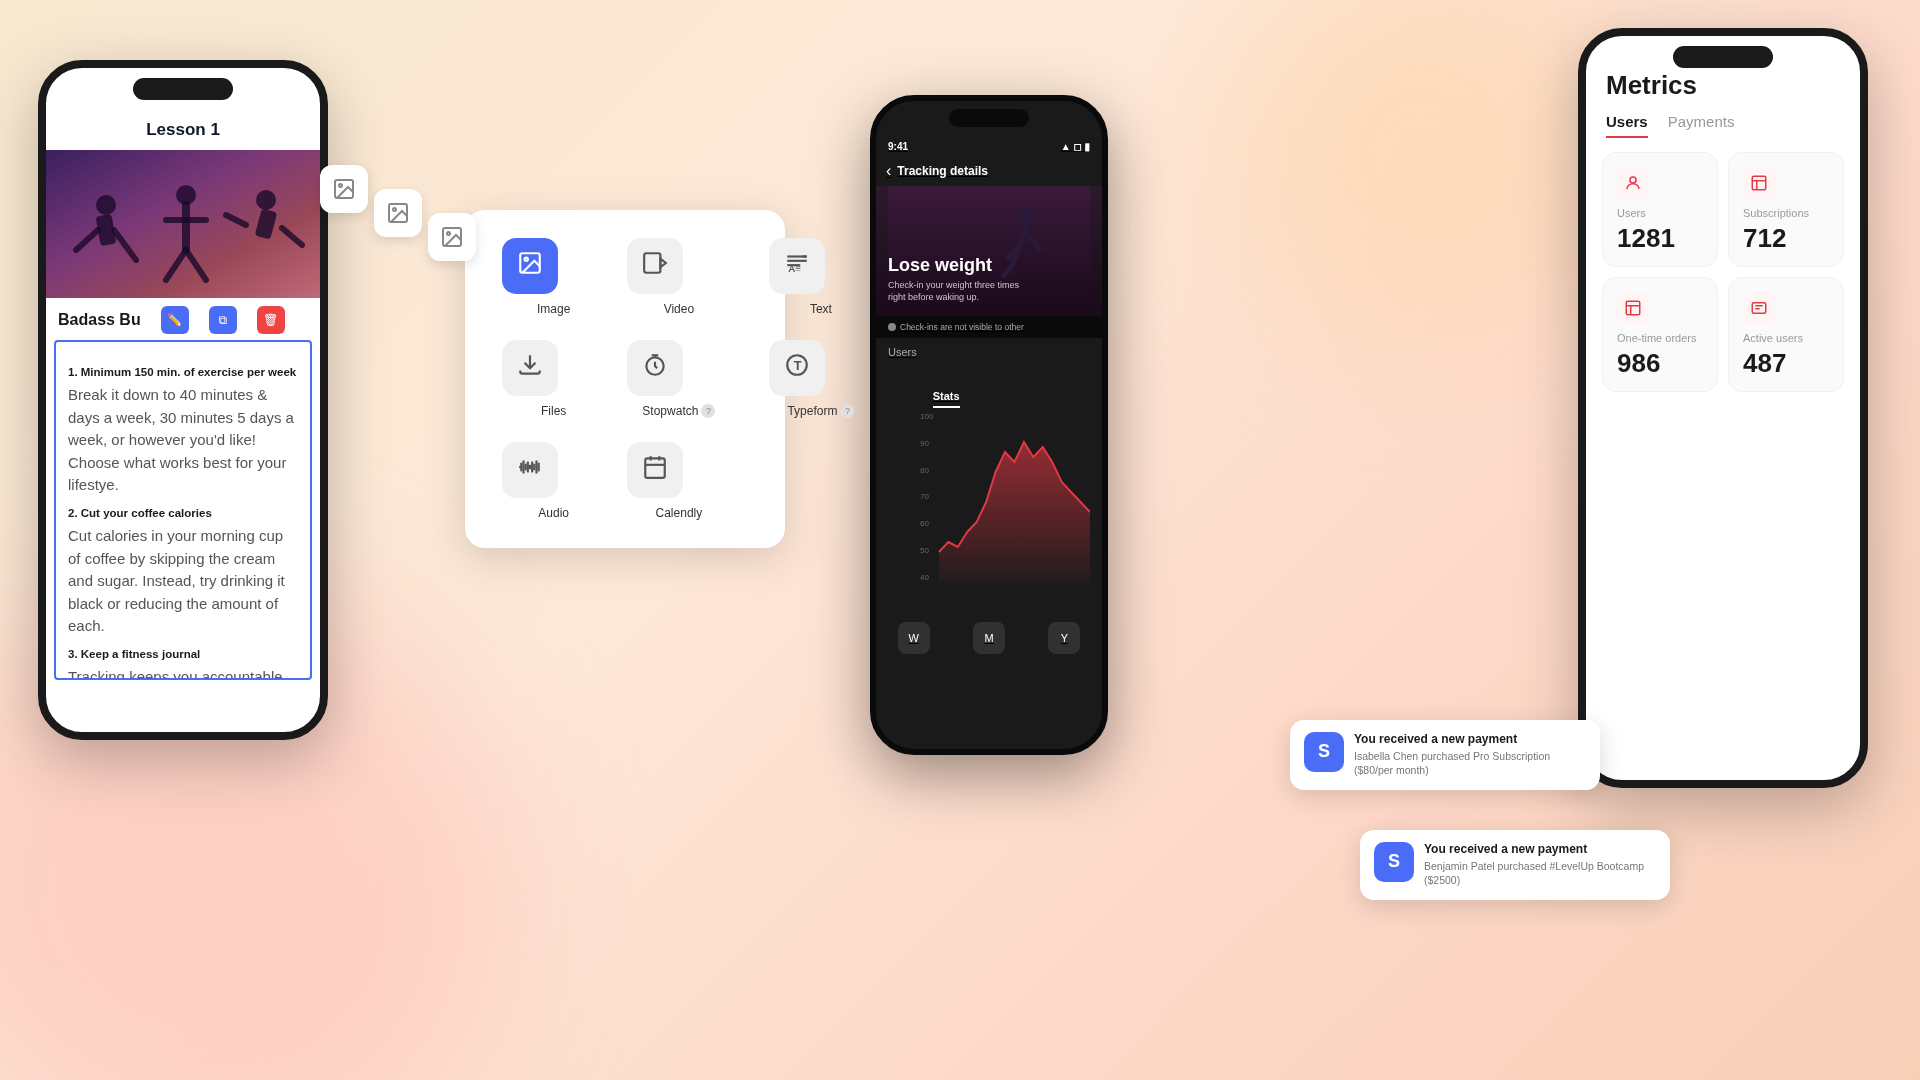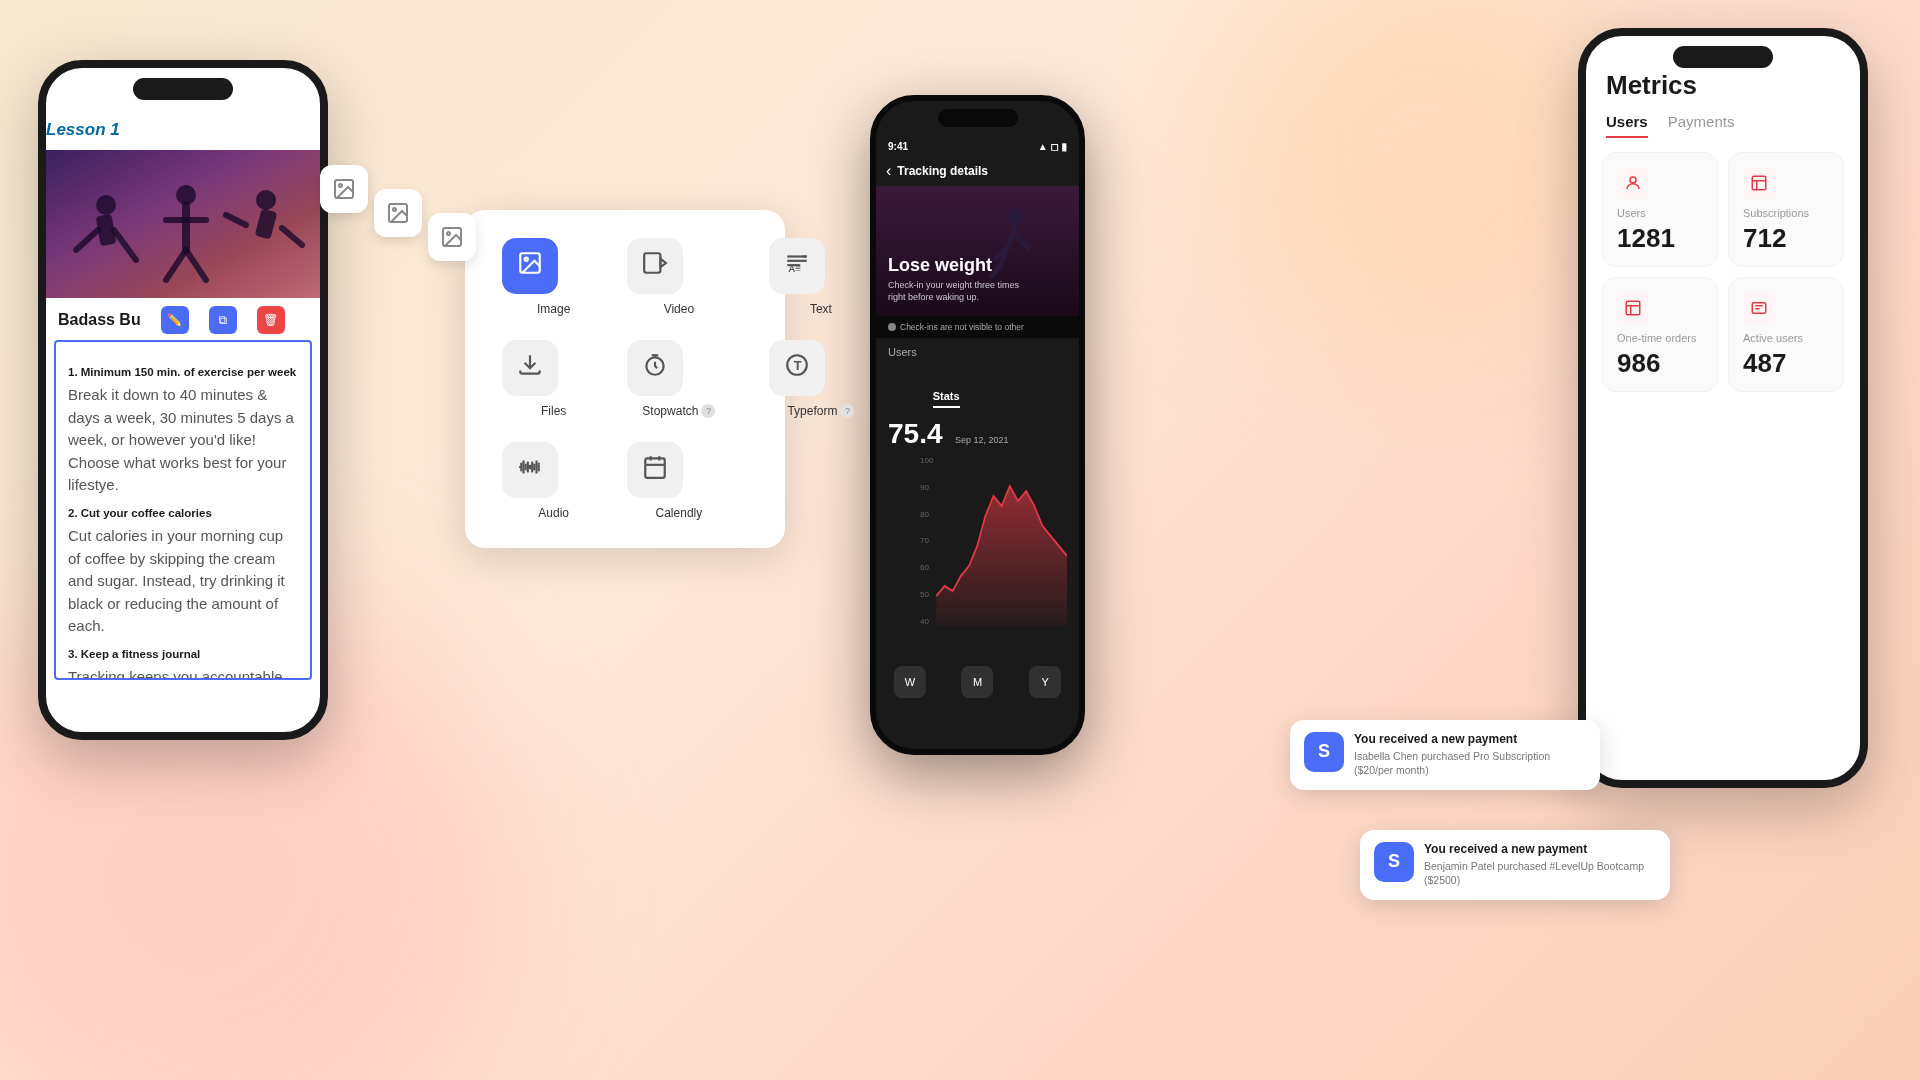--- a/index.html
+++ b/index.html
@@ -35,25 +35,25 @@
       background: #1a1a1a;
       border-radius: 12px;
       z-index: 10;
     }
     .left-phone-inner {
       padding: 44px 0 0 0;
       height: 100%;
       overflow: hidden;
     }
     .lesson-title {
+      text-align: center;
       font-size: 17px;
       font-weight: 600;
-      color: #0369a1;
+      color: #0f172a;
       padding: 8px 0 10px;
-      font-style: italic;
     }
     .lesson-image {
       width: 100%;
       height: 148px;
       background: linear-gradient(135deg, #2a2a4a 0%, #4a3a5a 40%, #6a4a5a 70%, #8a5a6a 100%);
       position: relative;
       overflow: hidden;
       display: flex;
       align-items: center;
       justify-content: center;
@@ -206,27 +206,28 @@
     }
     .fi-1 { left: 0; top: 0; }
     .fi-2 { left: 54px; top: 24px; }
     .fi-3 { left: 108px; top: 48px; }
 
     
     .center-phone {
       position: absolute;
       left: 870px;
       top: 95px;
-      width: 215px;
+      width: 238px;
       height: 660px;
       background: #1a1a1a;
       border-radius: 44px;
       border: 6px solid #0a0a0a;
       box-shadow: 0 20px 60px rgba(0,0,0,0.4);
       overflow: hidden;
+      text-decoration: underline;
     }
     .center-phone-notch {
       position: absolute;
       top: 8px;
       left: 50%;
       transform: translateX(-50%);
       width: 80px;
       height: 18px;
       background: #0a0a0a;
       border-radius: 10px;
@@ -764,24 +765,20 @@
       </div>
     </div>
     <div class="tracker-warning">
       <div class="warning-dot"></div>
       <span class="warning-text">Check-ins are not visible to other</span>
     </div>
     <div class="tracker-tabs">
       <span class="tracker-tab">Users</span>
       <span class="tracker-tab active">Stats</span>
     </div>
-    <div class="tracker-score">
-      <span class="score-num">75.4</span>
-      <span class="score-date">Sep 12, 2021</span>
-    </div>
     <div class="tracker-chart">
       <div class="chart-labels">
         <span class="chart-label">100</span>
         <span class="chart-label">90</span>
         <span class="chart-label">80</span>
         <span class="chart-label">70</span>
         <span class="chart-label">60</span>
         <span class="chart-label">50</span>
         <span class="chart-label">40</span>
       </div>
@@ -864,21 +861,21 @@
         <div class="metric-value">487</div>
       </div>
     </div>
   </div>
 </div>
 
 <div class="payment-notif payment-notif-1">
   <div class="payment-logo">S</div>
   <div class="payment-text">
     <h5>You received a new payment</h5>
-    <p>Isabella Chen purchased Pro Subscription ($20/per month)</p>
+    <p>Isabella Chen purchased Pro Subscription ($80/per month)</p>
   </div>
 </div>
 
 <div class="payment-notif payment-notif-2">
   <div class="payment-logo">S</div>
   <div class="payment-text">
     <h5>You received a new payment</h5>
     <p>Benjamin Patel purchased #LevelUp Bootcamp ($2500)</p>
   </div>
 </div>

